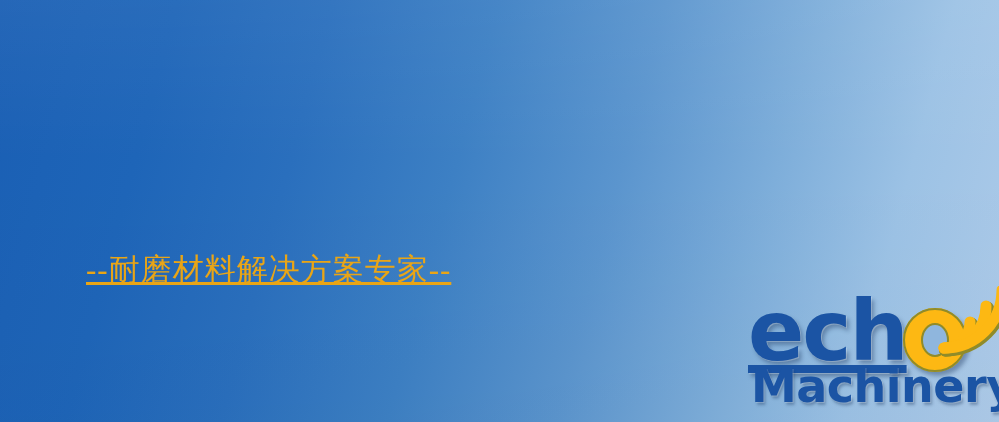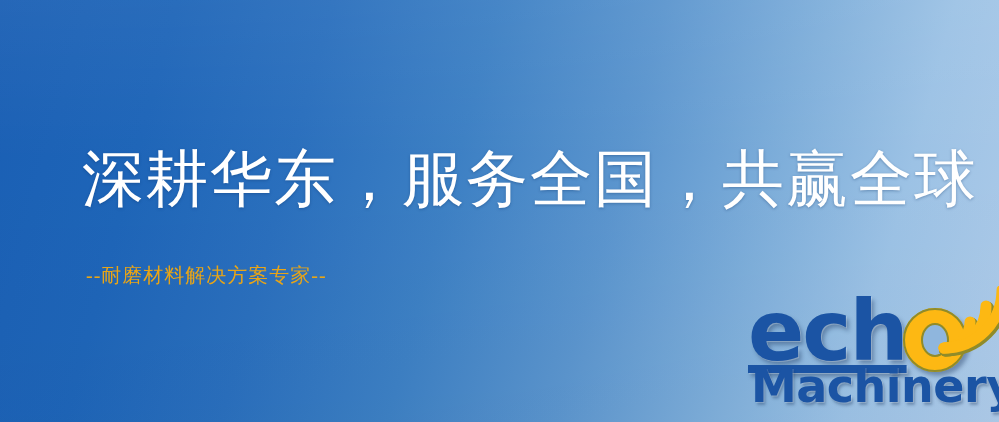--- a/index.html
+++ b/index.html
@@ -48,27 +48,28 @@
     line-height: 1.05;
     color: #ffffff;
     letter-spacing: 2px;
     white-space: nowrap;
     text-shadow: 0 1px 3px rgba(12,50,100,0.35);
   }
 
   .subtitle {
     position: absolute;
     left: 86px;
-    top: 264px;
+    top: 252px;
     font-family: "Liberation Serif", "DejaVu Serif", serif;
-    font-size: 20px;
+    font-size: 31px;
     line-height: 1.15;
     color: #e9a516;
     letter-spacing: 1px;
     white-space: nowrap;
+    text-decoration: underline;
   }
 
   
   #logo {
     position: absolute;
     left: 748px;
     top: 296px;
     width: 252px;
     height: 126px;
   }
@@ -144,21 +145,20 @@
   }
 </style>
 </head>
 <body>
 
 <div id="banner">
 
   <div id="bg-gradient"></div>
   <div id="bg-sheen"></div>
 
-  <div class="headline">深耕华东，服务全国，共赢全球</div>
 
   <div class="subtitle">--耐磨材料解决方案专家--</div>
 
   <div id="logo">
 
     <div id="logo-wordmark">ech</div>
 
     <div id="logo-o">
       <div class="ring-outer"></div>
       <div class="ring-edge"></div>

